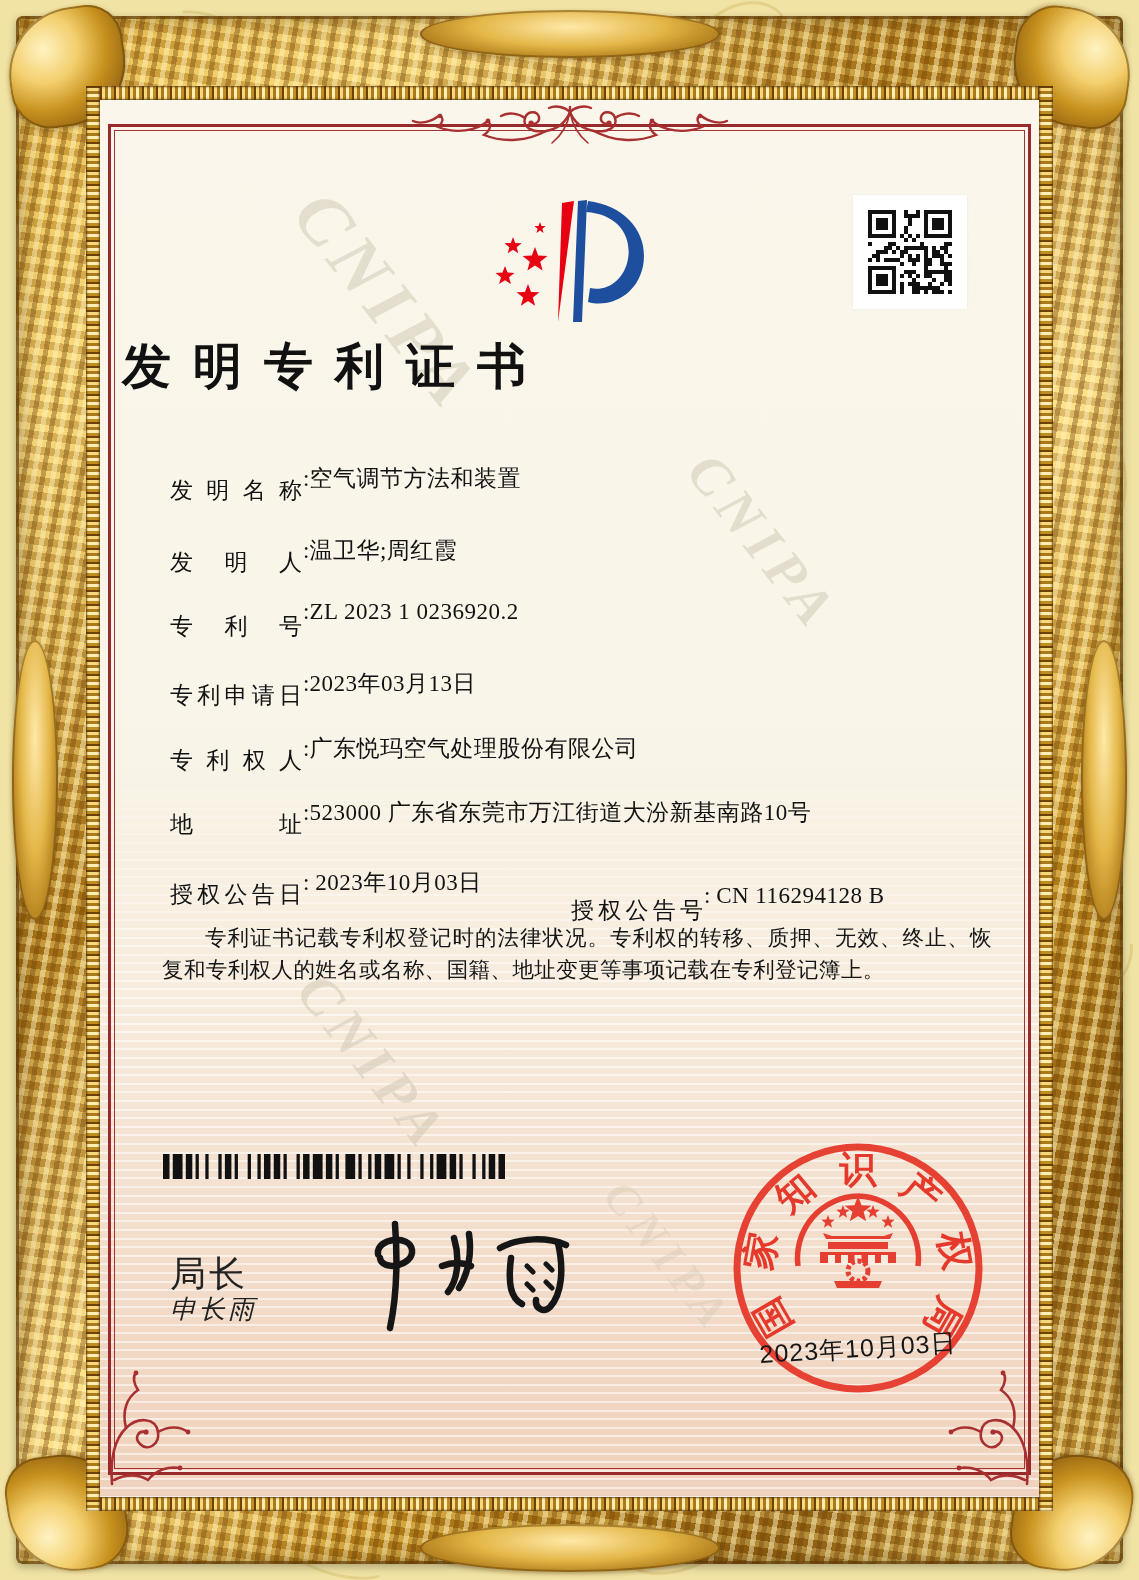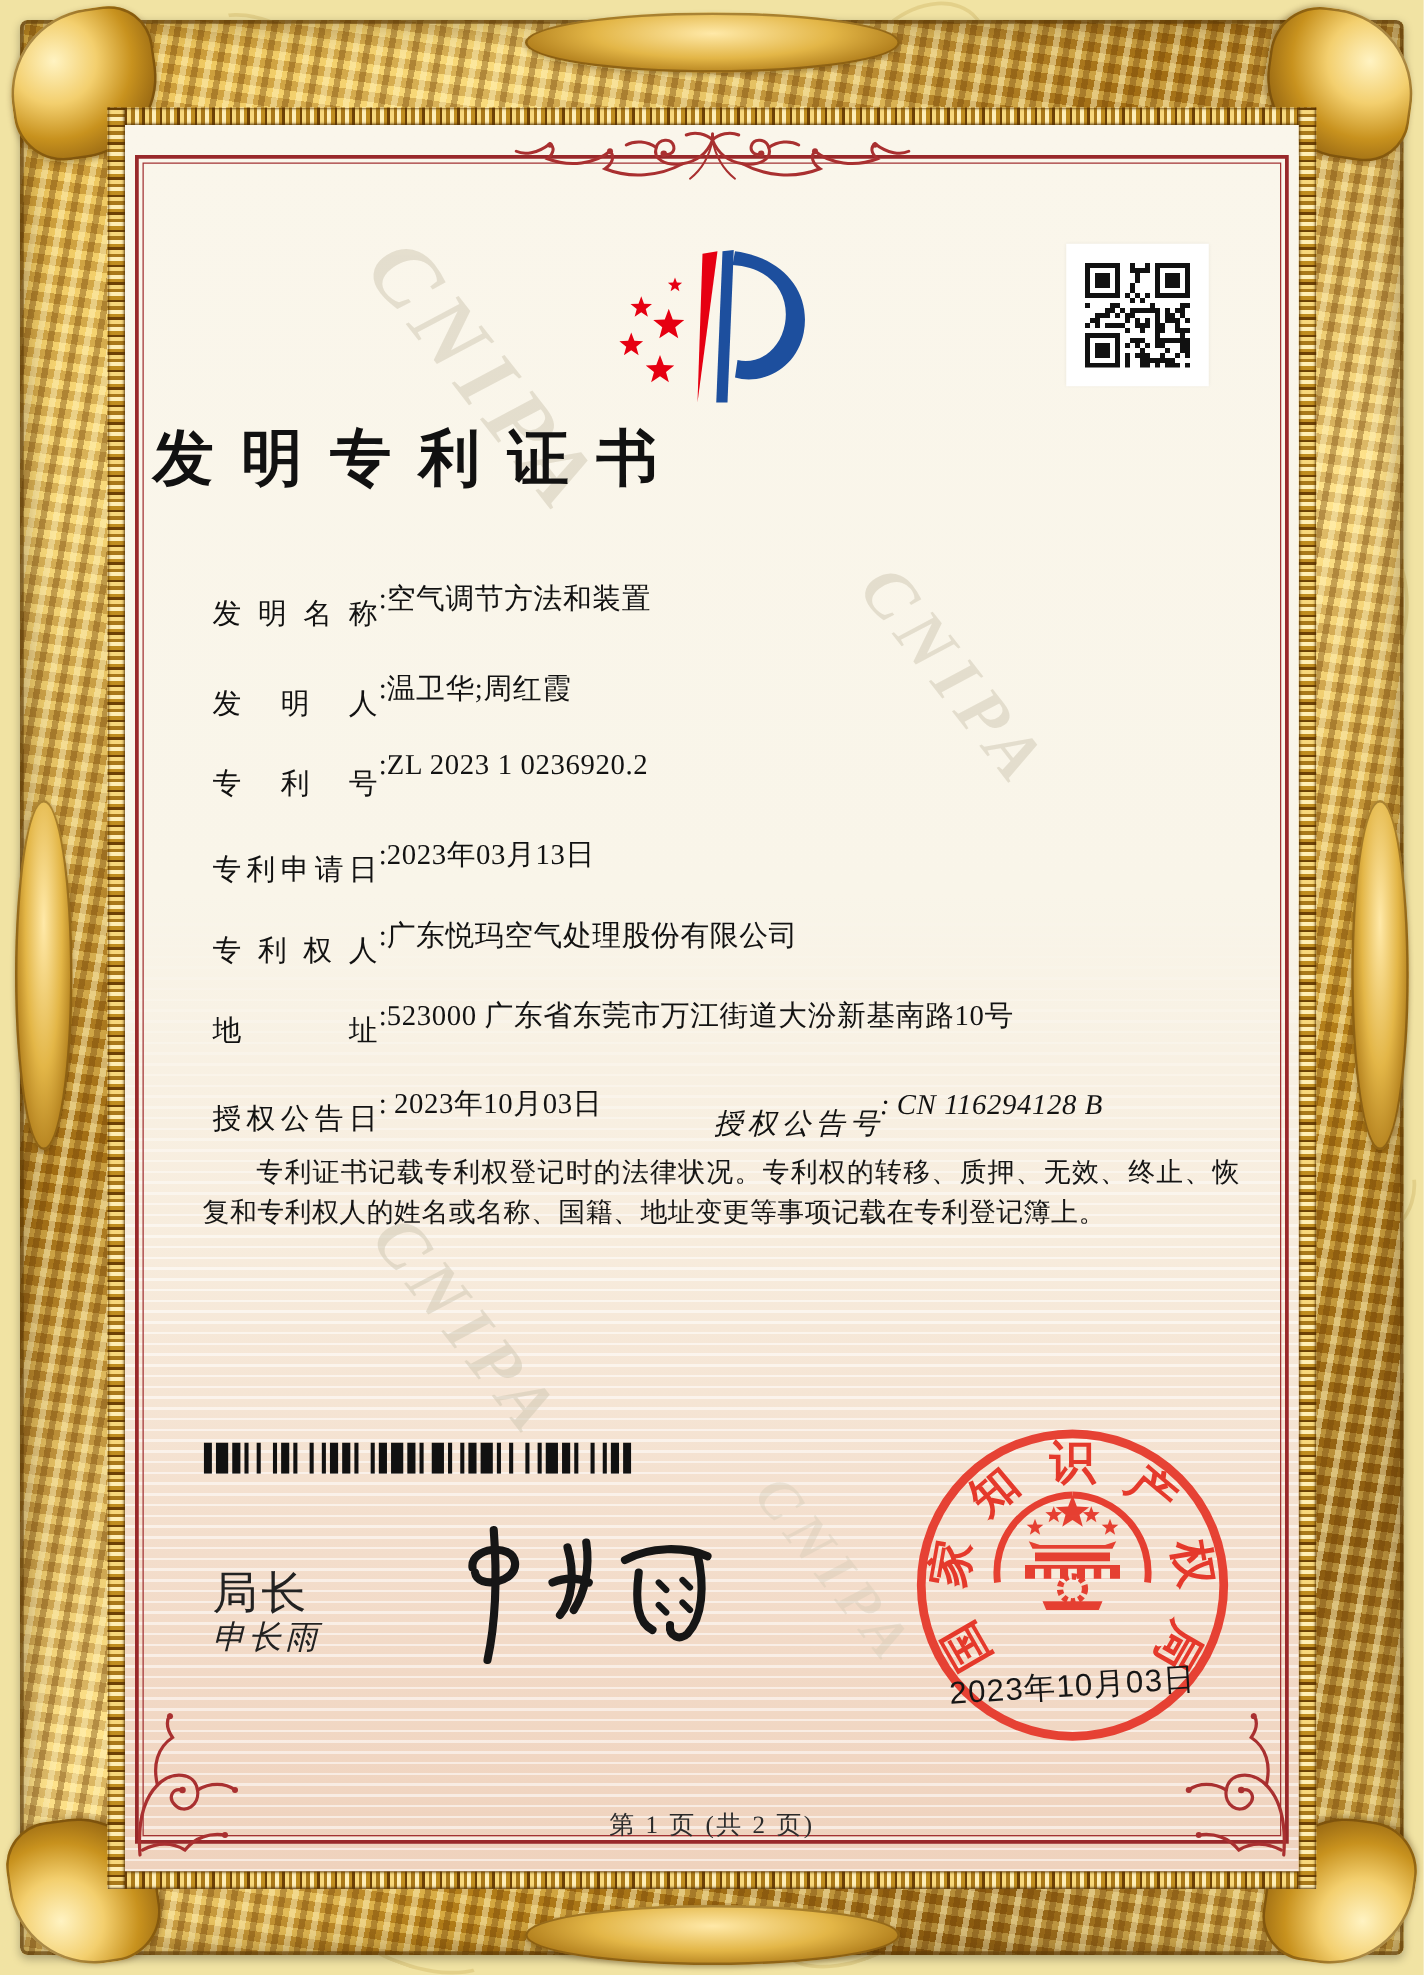--- a/index.html
+++ b/index.html
@@ -45,21 +45,21 @@
 
   
   .cert-no{left:70px;top:94px;font-size:23px;color:#1c1c1c;letter-spacing:2px;}
   .qr-box{left:753px;top:95px;width:114px;height:114px;background:#fff;box-shadow:0 0 3px rgba(0,0,0,.06);}
   .title{left:0;right:0;top:234px;text-align:left;font-size:49px;font-weight:700;color:#111;
     letter-spacing:22px;padding-left:22px;}
   .row{left:70px;height:34px;font-size:23px;color:#121212;white-space:nowrap;}
   .flabel{display:inline-block;width:132px;text-align:justify;text-align-last:justify;vertical-align:top;margin-top:12px;}
   .colon{display:inline-block;margin-left:1px;}
   .fvalue{display:inline-block;margin-left:0;letter-spacing:.5px;}
-  .grant2{position:absolute;left:401px;top:4px;font-style:italic;}
+  .grant2{position:absolute;left:401px;top:16px;}
   .paras{left:62px;width:830px;top:822px;font-size:21.5px;line-height:32px;color:#151515;text-align:justify;letter-spacing:.4px;}
   .paras p{margin:0 0 6px 0;text-indent:2em;}
   .director-title{left:70px;top:1150px;font-family:Liberation Mono, monospace;font-size:36px;color:#222;letter-spacing:3px;}
   .director-name{left:70px;top:1192px;font-family:"Liberation Sans","DejaVu Sans",sans-serif;font-size:26px;color:#222;letter-spacing:3px;font-style:italic;}
   .seal-date{left:628px;top:1232px;width:260px;text-align:center;font-family:"Liberation Sans","DejaVu Sans",sans-serif;
     font-size:25px;font-weight:500;color:#161616;letter-spacing:1px;transform:rotate(-3.5deg);}
   .footer{left:0;right:0;top:1346px;text-align:center;font-size:20px;color:#2b2b2b;letter-spacing:2px;}
 </style>
 </head>
 <body>
@@ -666,14 +666,13 @@
         <rect x="153" y="117" width="7" height="8"></rect>
       </g>
       <path d="M70,128 A62,62 0 0 1 130,58" fill="none" stroke="#e5392b" stroke-width="5.5"></path>
       <path d="M190,128 A62,62 0 0 0 130,58" fill="none" stroke="#e5392b" stroke-width="5.5"></path>
       <circle cx="130" cy="133" r="10" fill="none" stroke="#e5392b" stroke-width="5" stroke-dasharray="4 2.6"></circle>
       <path d="M106,143 L154,143 L151,150 L109,150 Z"></path>
     </g>
   </svg>
   <div class="abs seal-date">2023年10月03日</div>
 
-  <div class="abs footer">第 1 页 (共 2 页)</div>
 </div>
 
 </body></html>

